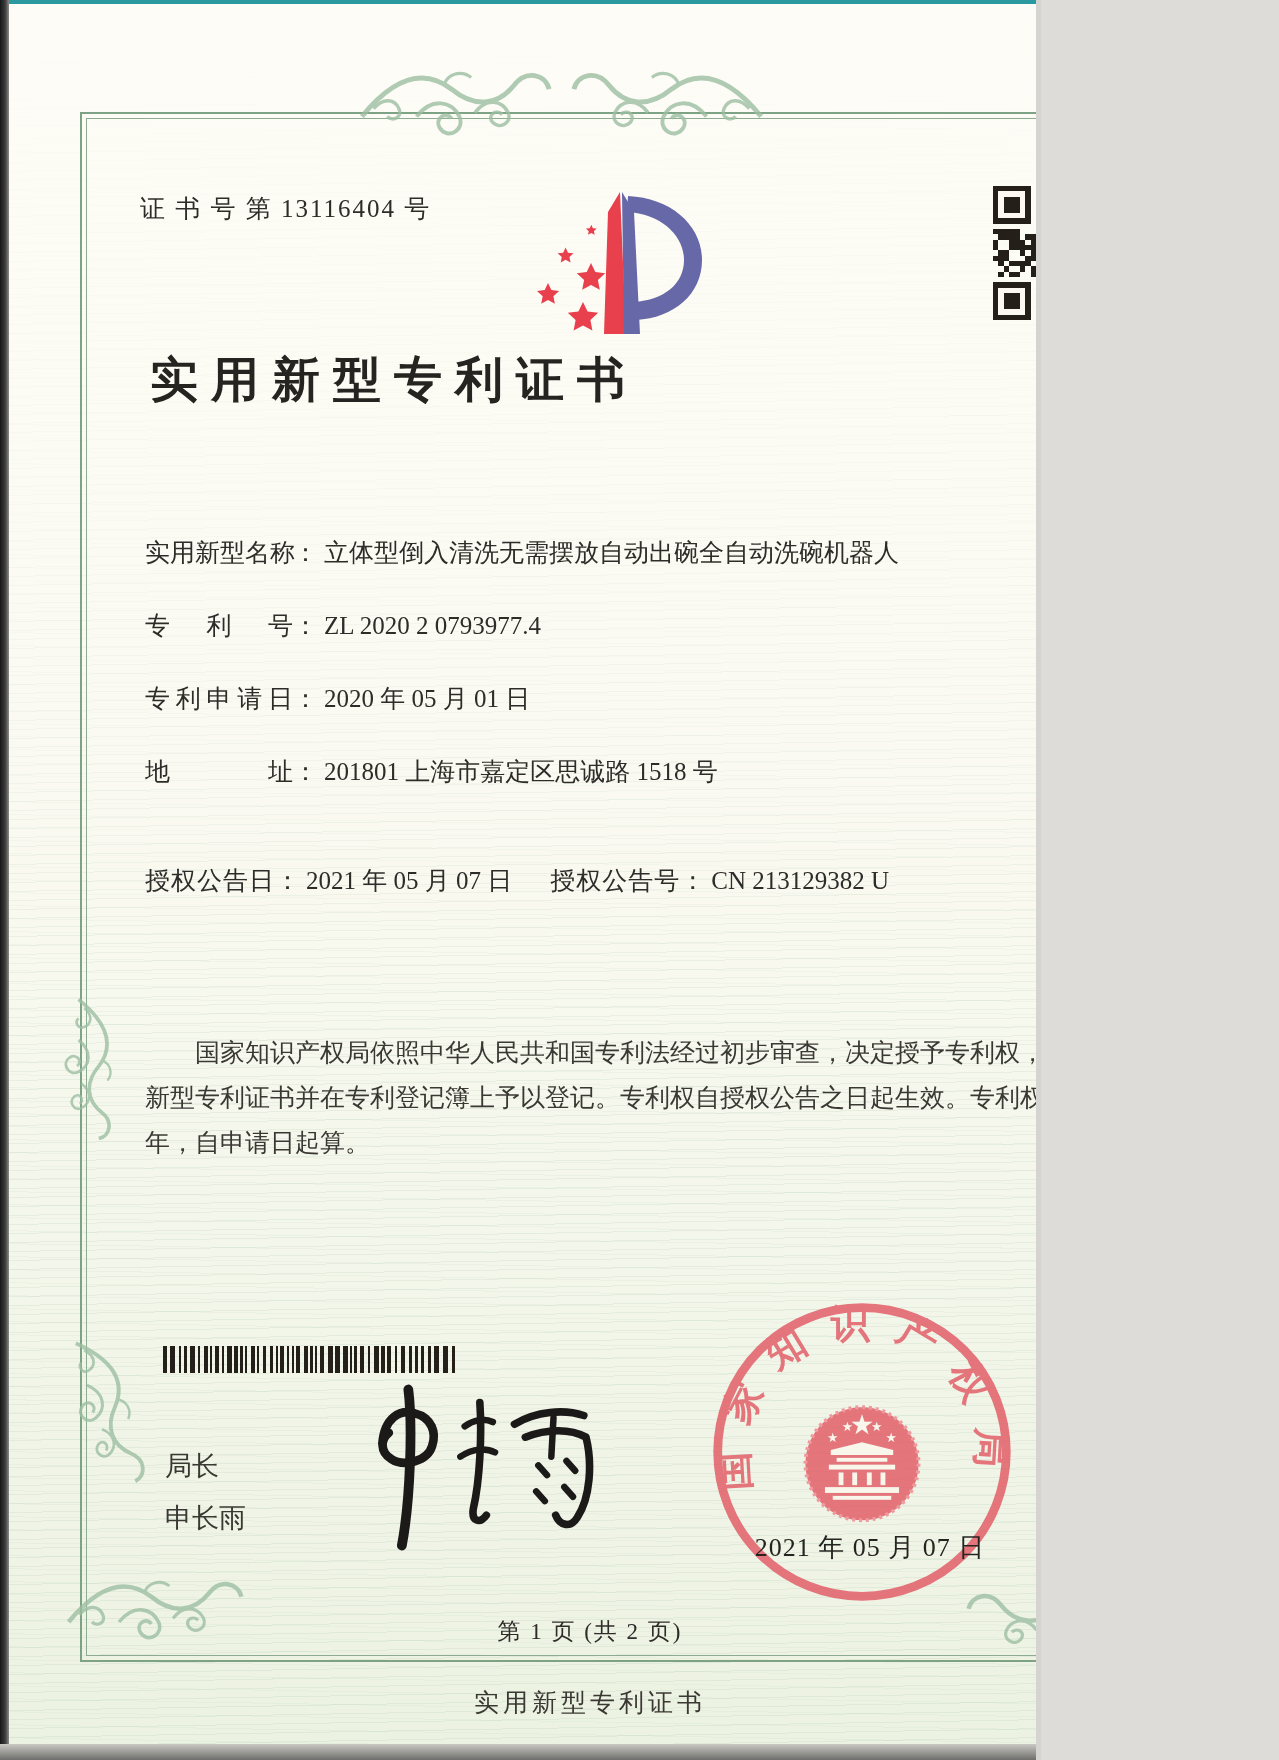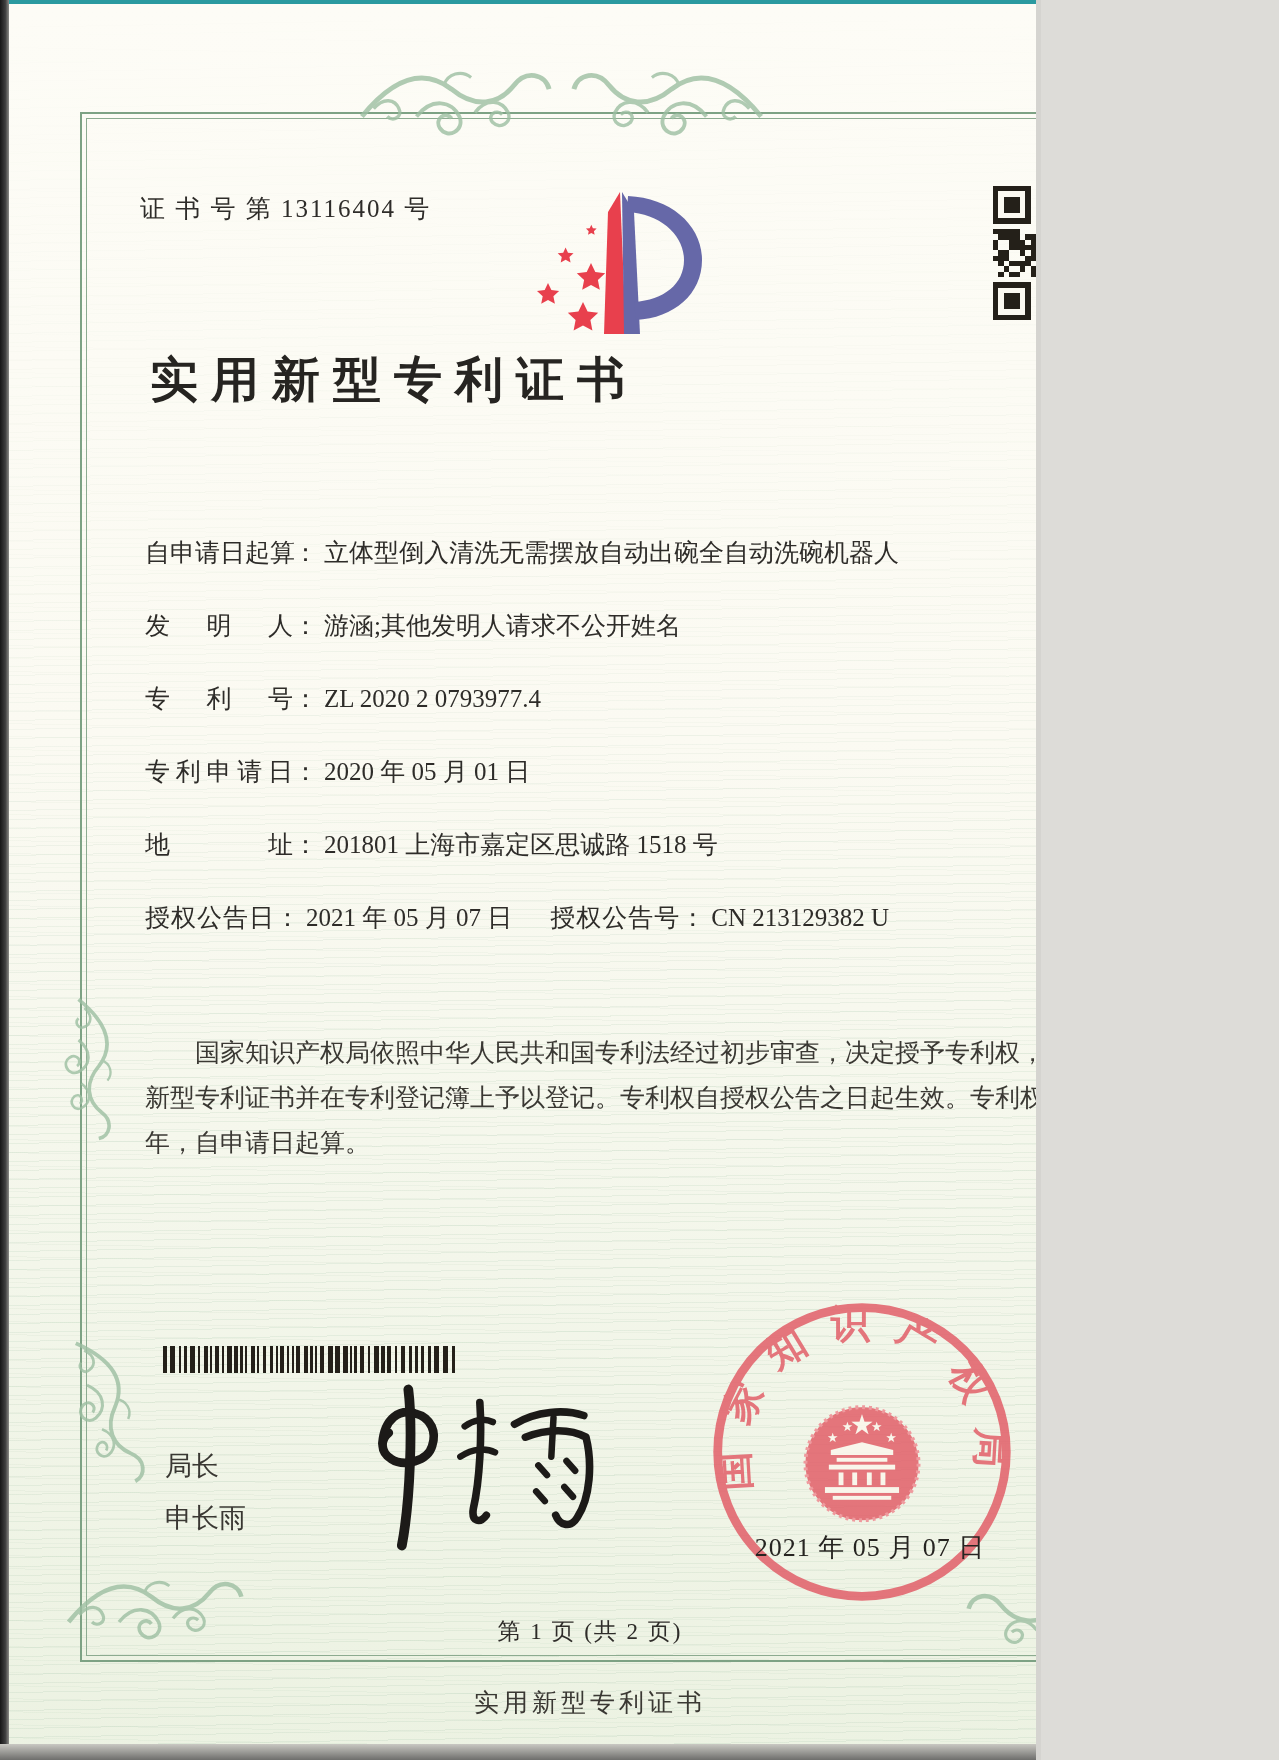--- a/index.html
+++ b/index.html
@@ -42,21 +42,21 @@
 
   #title{
     position:absolute;left:150px;top:348px;width:880px;text-align:left;
     font-size:48px;font-weight:bold;letter-spacing:13px;color:#262421;z-index:3;
   }
 
   #fields{position:absolute;left:145px;top:536px;width:1010px;font-size:25px;z-index:3;}
   .row{height:73px;white-space:nowrap;}
   .lbl{display:inline-block;width:148px;text-align:justify;text-align-last:justify;}
   .colon{margin-right:6px;}
-  .grant-row{display:flex;height:73px;}
+  .grant-row{display:flex;height:73px;margin-top:36px;}
   .grant-pair2{margin-left:38px;}
   .glbl{letter-spacing:1px;}
 
   #paras{
     position:absolute;left:145px;top:1030px;width:1000px;z-index:3;
     font-size:25px;line-height:45px;text-align:justify;color:#3a3833;
   }
   #paras p{margin:0;text-indent:2em;}
 
   #barcode{position:absolute;left:163px;top:1346px;width:298px;height:27px;z-index:3;}
@@ -366,22 +366,21 @@
         <rect x="19" y="1" width="5" height="5" fill="#fbf9f1"></rect>
         <rect x="20" y="2" width="3" height="3" fill="#242019"></rect>
         <rect x="0" y="18" width="7" height="7" fill="#242019"></rect>
         <rect x="1" y="19" width="5" height="5" fill="#fbf9f1"></rect>
         <rect x="2" y="20" width="3" height="3" fill="#242019"></rect>
       </svg></div>
 
   <div id="title">实用新型专利证书</div>
 
   <div id="fields">
-    <div class="row"><span class="lbl">自申请日起算</span><span class="colon">：</span><span class="val">立体型倒入清洗无需摆放自动出碗全自动洗碗机器人</span></div>
-    <div class="row"><span class="lbl">发明人</span><span class="colon">：</span><span class="val">游涵;其他发明人请求不公开姓名</span></div>
+    <div class="row"><span class="lbl">实用新型名称</span><span class="colon">：</span><span class="val">立体型倒入清洗无需摆放自动出碗全自动洗碗机器人</span></div>
     <div class="row"><span class="lbl">专利号</span><span class="colon">：</span><span class="val">ZL 2020 2 0793977.4</span></div>
     <div class="row"><span class="lbl">专利申请日</span><span class="colon">：</span><span class="val">2020 年 05 月 01 日</span></div>
     <div class="row"><span class="lbl">地址</span><span class="colon">：</span><span class="val">201801 上海市嘉定区思诚路 1518 号</span></div>
     <div class="grant-row">
       <span><span class="glbl">授权公告日</span><span class="colon">：</span><span class="val">2021 年 05 月 07 日</span></span>
       <span class="grant-pair2"><span class="glbl">授权公告号</span><span class="colon">：</span><span class="val">CN 213129382 U</span></span>
     </div>
   </div>
 
   <div id="paras">

